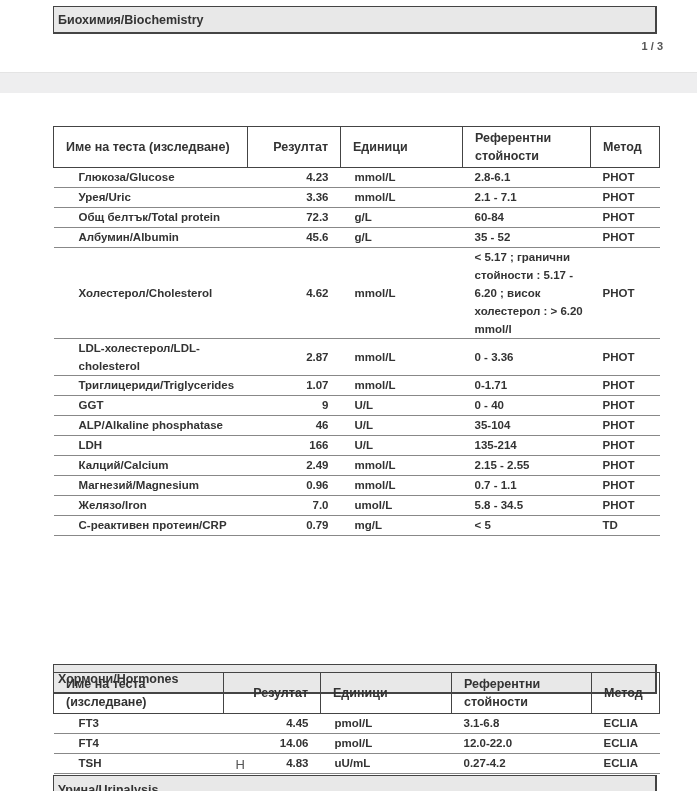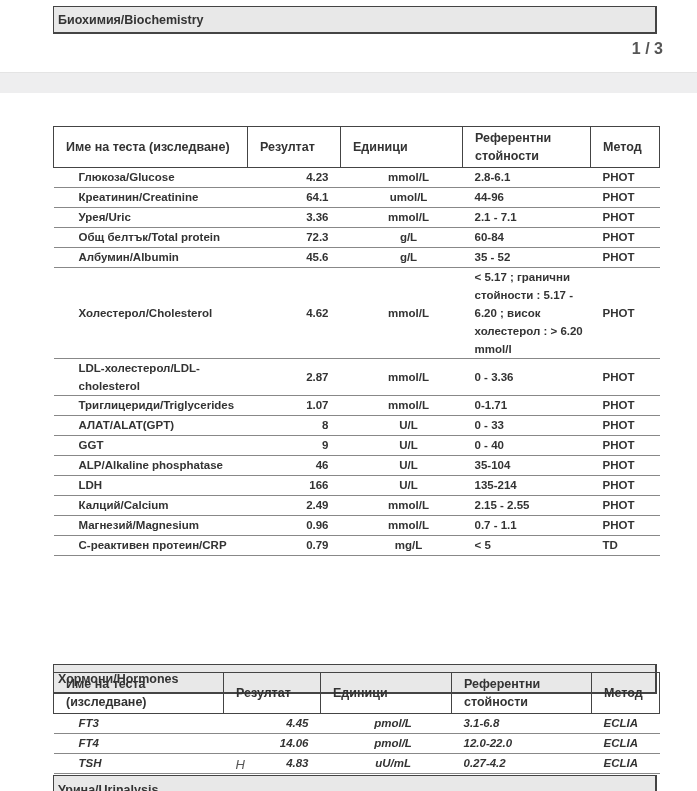--- a/index.html
+++ b/index.html
@@ -12,39 +12,39 @@
   }
   .section-title {
     position: absolute; left: 53px; width: 604px;
     background: #e8e8e8;
     border: 1px solid #444;
     border-right-width: 2px; border-bottom-width: 2px;
     font-weight: bold; font-size: 12.5px; color: #333;
     padding-left: 4px; box-sizing: border-box;
   }
   #sec-bio { top: 6px; height: 28px; line-height: 26px; }
-  #page-num { position: absolute; right: 34px; top: 40px; font-size: 16px; font-weight: bold; color: #555; }
+  #page-num { position: absolute; right: 34px; top: 40px; font-size: 11px; font-weight: bold; color: #555; }
   #page-gap { position: absolute; left: 0; right: 0; top: 72px; height: 20px; background: #eeeeef; border-top: 1px solid #e4e4e4; }
 
   table { position: absolute; left: 53px; width: 606px; border-collapse: collapse; table-layout: fixed; }
   th { font-weight: bold; font-size: 12.5px; color: #333; border: 1px solid #444; text-align: left; padding: 2px 12px; line-height: 18px; height: 36px; box-sizing: border-box; }
-  th.c-res { text-align: left; }
+  th.c-res { text-align: right; }
   td { font-weight: bold; font-size: 11.5px; color: #333; padding: 0 0; border-bottom: 1px solid #888; height: 19px; line-height: 15px; }
   td.name { padding-left: 25px; }
   td.flag { text-align: center; font-weight: normal; font-size: 13px; color: #555; }
   td.res { text-align: right; padding-right: 12px; }
-  td.unit { padding-left: 14px; text-align: center; }
+  td.unit { padding-left: 14px; }
   td.ref { padding-left: 12px; }
   td.meth { padding-left: 12px; }
   tr.tall td { line-height: 18px; }
 
   #bio-table { top: 126px; }
   #sec-hor { top: 664px; height: 30px; line-height: 28px; }
   #hor-table { top: 672px; }
-  #hor-table td { height: 19px; font-style: italic; }
+  #hor-table td { height: 19px; }
   #sec-uri { top: 775px; height: 30px; line-height: 28px; }
 </style>
 </head>
 <body>
 
 <div id="sec-bio" class="section-title">Биохимия/Biochemistry</div>
 <div id="page-num">1 / 3</div>
 <div id="page-gap"></div>
 
 <table id="bio-table">
@@ -68,28 +68,20 @@
   <tbody id="bio-body">
       <tr>
         <td class="name">Глюкоза/Glucose</td>
         <td class="flag" style="position: relative; padding: 0px; overflow: visible;"></td>
         <td class="res">4.23</td>
         <td class="unit">mmol/L</td>
         <td class="ref">2.8-6.1</td>
         <td class="meth">PHOT</td>
       </tr>
       <tr>
-        <td class="name">Креатинин/Creatinine</td>
-        <td class="flag" style="position: relative; padding: 0px; overflow: visible;"></td>
-        <td class="res">64.1</td>
-        <td class="unit">umol/L</td>
-        <td class="ref">44-96</td>
-        <td class="meth">PHOT</td>
-      </tr>
-      <tr>
         <td class="name">Урея/Uric</td>
         <td class="flag" style="position: relative; padding: 0px; overflow: visible;"></td>
         <td class="res">3.36</td>
         <td class="unit">mmol/L</td>
         <td class="ref">2.1 - 7.1</td>
         <td class="meth">PHOT</td>
       </tr>
       <tr>
         <td class="name">Общ белтък/Total protein</td>
         <td class="flag" style="position: relative; padding: 0px; overflow: visible;"></td>
@@ -124,28 +116,20 @@
       </tr>
       <tr>
         <td class="name">Триглицериди/Triglycerides</td>
         <td class="flag" style="position: relative; padding: 0px; overflow: visible;"></td>
         <td class="res">1.07</td>
         <td class="unit">mmol/L</td>
         <td class="ref">0-1.71</td>
         <td class="meth">PHOT</td>
       </tr>
       <tr>
-        <td class="name">АЛАТ/ALAT(GPT)</td>
-        <td class="flag" style="position: relative; padding: 0px; overflow: visible;"></td>
-        <td class="res">8</td>
-        <td class="unit">U/L</td>
-        <td class="ref">0 - 33</td>
-        <td class="meth">PHOT</td>
-      </tr>
-      <tr>
         <td class="name">GGT</td>
         <td class="flag" style="position: relative; padding: 0px; overflow: visible;"></td>
         <td class="res">9</td>
         <td class="unit">U/L</td>
         <td class="ref">0 - 40</td>
         <td class="meth">PHOT</td>
       </tr>
       <tr>
         <td class="name">ALP/Alkaline phosphatase</td>
         <td class="flag" style="position: relative; padding: 0px; overflow: visible;"></td>
@@ -169,20 +153,28 @@
         <td class="unit">mmol/L</td>
         <td class="ref">2.15 - 2.55</td>
         <td class="meth">PHOT</td>
       </tr>
       <tr>
         <td class="name">Магнезий/Magnesium</td>
         <td class="flag" style="position: relative; padding: 0px; overflow: visible;"></td>
         <td class="res">0.96</td>
         <td class="unit">mmol/L</td>
         <td class="ref">0.7 - 1.1</td>
+        <td class="meth">PHOT</td>
+      </tr>
+      <tr>
+        <td class="name">Желязо/Iron</td>
+        <td class="flag" style="position: relative; padding: 0px; overflow: visible;"></td>
+        <td class="res">7.0</td>
+        <td class="unit">umol/L</td>
+        <td class="ref">5.8 - 34.5</td>
         <td class="meth">PHOT</td>
       </tr>
       <tr>
         <td class="name">С-реактивен протеин/CRP</td>
         <td class="flag" style="position: relative; padding: 0px; overflow: visible;"></td>
         <td class="res">0.79</td>
         <td class="unit">mg/L</td>
         <td class="ref">&lt; 5</td>
         <td class="meth">TD</td>
       </tr>

